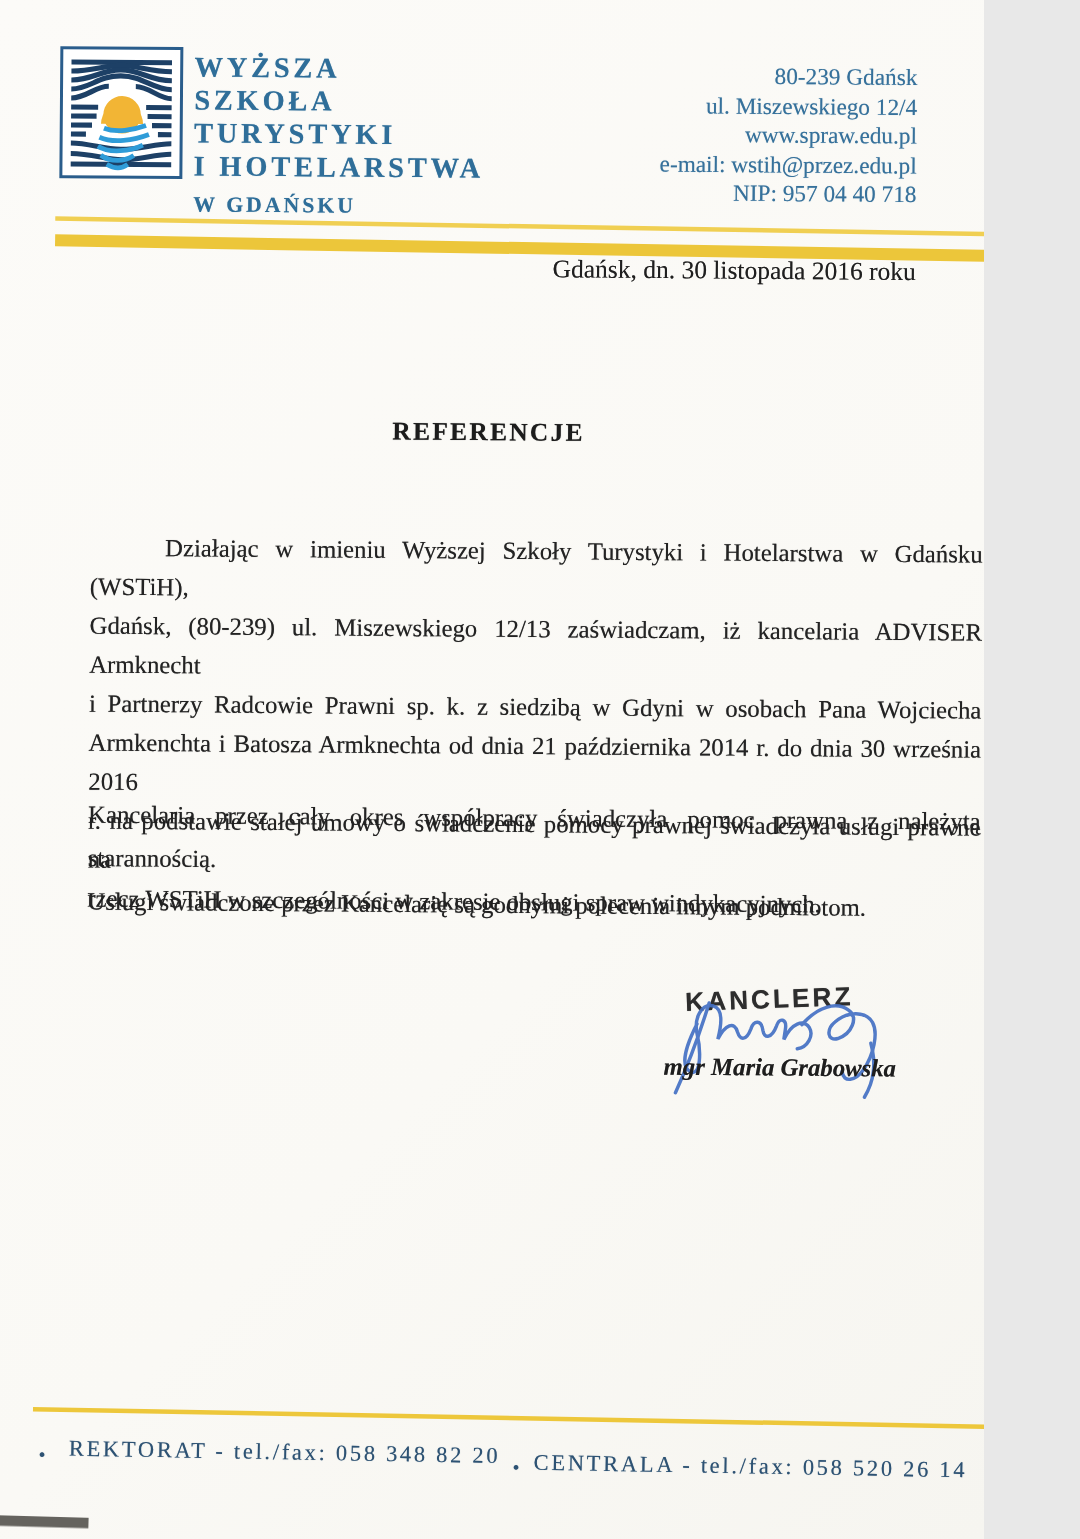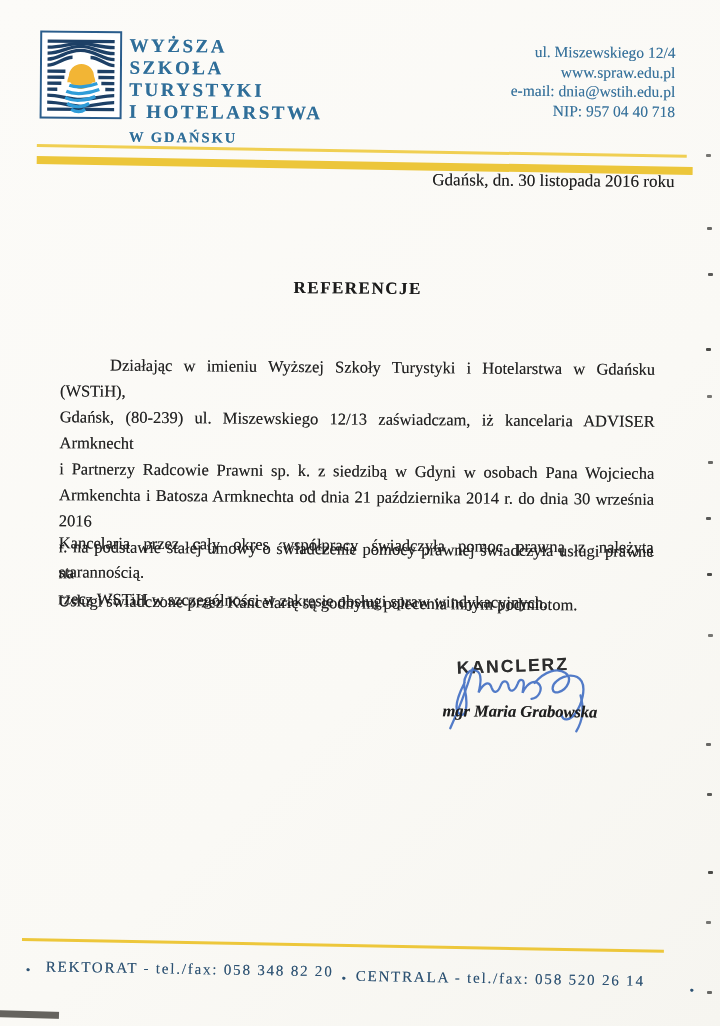--- a/index.html
+++ b/index.html
@@ -1,19 +1,19 @@
 <!DOCTYPE html>
 <html><head>
 <meta charset="utf-8">
 <style>
   * { margin: 0; padding: 0; box-sizing: border-box; }
   html, body { background: #e8e8e8; }
   .page {
     position: relative;
-    width: 720px; height: 1026px;
+    width: 656px; height: 1026px;
     background: linear-gradient(135deg, #fcfbf8 0%, #faf9f5 60%, #f6f5f0 100%);
     overflow: hidden;
     font-family: "Liberation Serif", serif;
     color: #242424;
   }
   .scan { position: absolute; inset: 0; transform: rotate(0.45deg); transform-origin: 40% 0; }
 
   
   .logo { position: absolute; left: 40px; top: 32px; width: 83px; height: 89px; }
   .schoolname {
@@ -119,23 +119,24 @@
 
     <div class="schoolname">
       <div>WYŻSZA</div>
       <div>SZKOŁA</div>
       <div>TURYSTYKI</div>
       <div>I HOTELARSTWA</div>
       <div class="loc">W GDAŃSKU</div>
     </div>
 
     <div class="contact">
+      <div>80-239 Gdańsk</div>
       <div>ul. Miszewskiego 12/4</div>
       <div>www.spraw.edu.pl</div>
-      <div>e-mail: dnia@wstih.edu.pl</div>
+      <div>e-mail: wstih@przez.edu.pl</div>
       <div>NIP: 957 04 40 718</div>
     </div>
 
     <div class="bar thin" style="background:#f0cf52"></div>
     <div class="bar thick" style="background:#ecc63a"></div>
 
     <div class="dateline">Gdańsk, dn. 30 listopada 2016 roku</div>
 
     <div class="doctitle">REFERENCJE</div>
 

